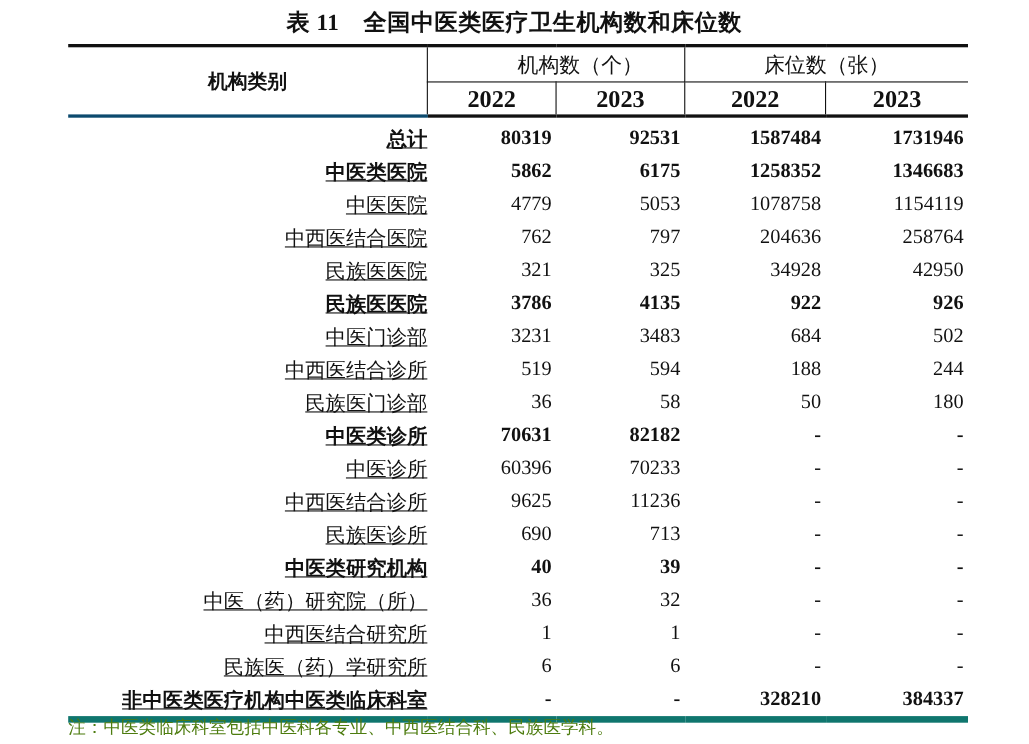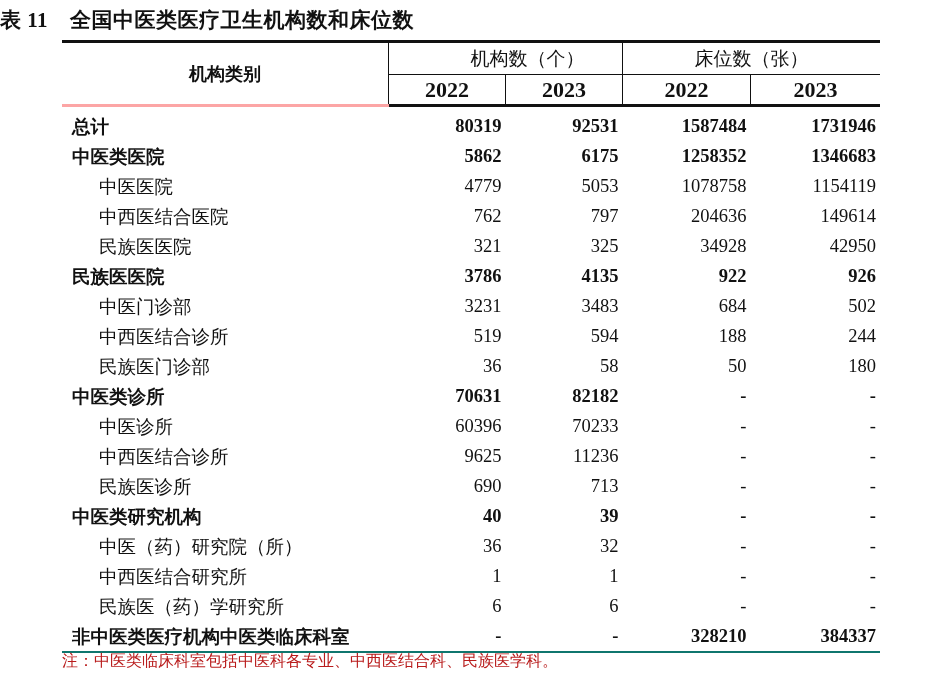--- a/index.html
+++ b/index.html
@@ -1,40 +1,40 @@
 <!DOCTYPE html>
 <html><head>
 <meta charset="utf-8">
 <style>
   html, body { margin:0; padding:0; background:#ffffff; }
   body { width:935px; height:676px; position:relative; overflow:hidden;
          font-family:"Liberation Serif","DejaVu Serif",serif; color:#111; }
-  .title { position:absolute; top:6px; left:0; width:935px; text-align:left;
+  .title { position:absolute; top:6px; left:0; width:935px; text-align:center;
            font-size:21px; font-weight:bold; letter-spacing:0.5px; }
   .title .num { margin-right:22px; }
   table { position:absolute; left:62px; top:40px; width:818px; border-collapse:collapse;
           font-size:18px; }
   thead tr.h1 th { border-top:3px solid #111; }
   thead th { font-weight:bold; text-align:center; padding:0; }
-  th.cat { width:326px; border-right:1.5px solid #111; border-bottom:3px solid #fca5a5;
+  th.cat { width:326px; border-right:1.5px solid #111; border-bottom:3px solid #0c4a6e;
            font-weight:bold; font-size:18px; }
   th.grp { height:31px; border-bottom:1.5px solid #111; font-size:19px; font-weight:normal; }
   th.grp.first { border-right:1.5px solid #111;padding-left:44px; }
   th.yr { height:29px; border-bottom:3px solid #111; font-size:22px; }
   th.yr.b { border-right:1.5px solid #111; }
   th.yr.c1 { width:116px; } th.yr.c2 { width:116px; } th.yr.c3 { width:127px; } th.yr.c4 { width:129px; }
   tbody td { height:30px; padding:0; font-size:18.5px; }
-  tbody td.name { text-align:left; }
+  tbody td.name { text-align:right;text-decoration:underline; }
   tbody td.val { text-align:right; padding-right:4px; }
   tbody tr.bold td { font-weight:bold; }
   tbody tr.sub td.name { padding-left:37px; }
   tbody tr.bold td.name { padding-left:10px; }
   tbody tr.first td { padding-top:4px; }
-  tbody tr.last td { border-bottom:2px solid #0f766e; }
-  .note { position:absolute; left:62px; top:651px; font-size:16px; color:#b91c1c; }
+  tbody tr.last td { border-bottom:6px solid #0f766e; }
+  .note { position:absolute; left:62px; top:651px; font-size:16px; color:#4d7c0f; }
 </style>
 </head>
 <body>
 
 <div class="title">
   <span class="num">表 11</span><span>全国中医类医疗卫生机构数和床位数</span>
 </div>
 
 <table>
   <thead>
@@ -70,21 +70,21 @@
         <td class="val">4779</td>
         <td class="val">5053</td>
         <td class="val">1078758</td>
         <td class="val">1154119</td>
       </tr>
       <tr class="sub">
         <td class="name">中西医结合医院</td>
         <td class="val">762</td>
         <td class="val">797</td>
         <td class="val">204636</td>
-        <td class="val">149614</td>
+        <td class="val">258764</td>
       </tr>
       <tr class="sub">
         <td class="name">民族医医院</td>
         <td class="val">321</td>
         <td class="val">325</td>
         <td class="val">34928</td>
         <td class="val">42950</td>
       </tr>
       <tr class="bold">
         <td class="name">民族医医院</td>

